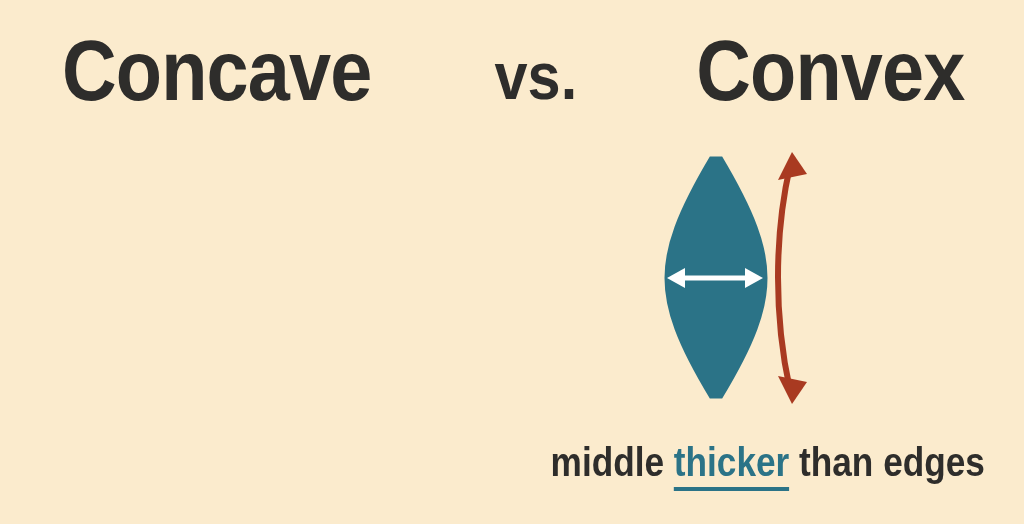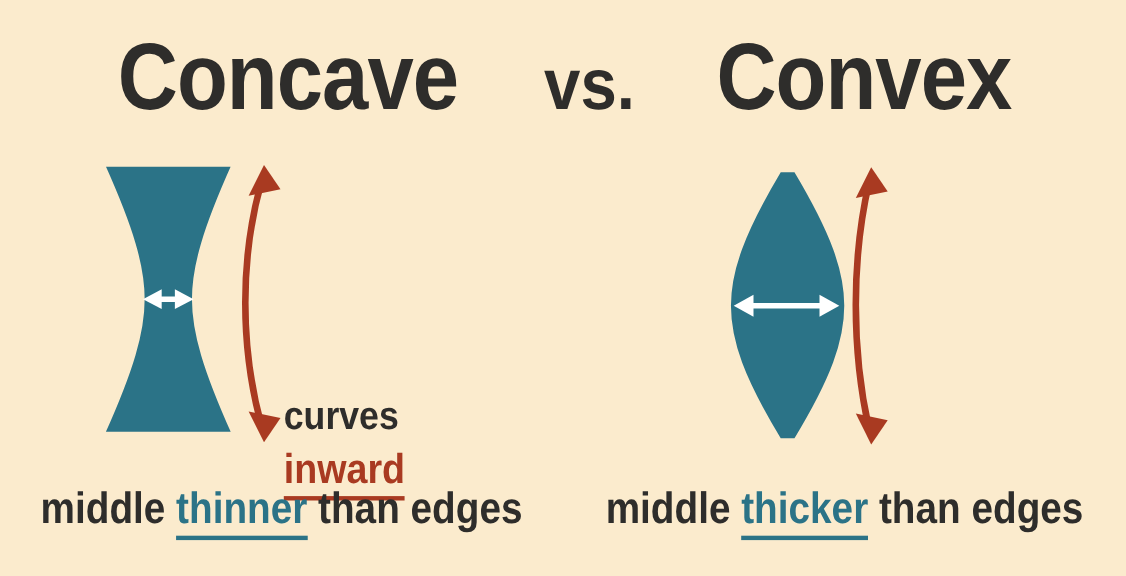--- a/index.html
+++ b/index.html
@@ -21,20 +21,21 @@
   
   .title-row {
     position: absolute;
     left: 0;
     top: 18px;
     width: 1024px;
     height: 104px;
     display: flex;
     align-items: center;
     justify-content: center;
+    gap: 45px;
   }
   .title-word {
     font-family: "Liberation Sans Narrow", "Liberation Sans", sans-serif;
     font-weight: 700;
     font-size: 86px;
     line-height: 1;
     color: #2E2D2B;
     letter-spacing: -1px;
     transform: scaleX(0.88);
     transform-origin: center;
@@ -121,47 +122,20 @@
 <body>
 
 <div id="stage">
 
   <div class="title-row">
     <span class="title-word title-left">Concave</span>
     <span class="title-vs">vs.</span>
     <span class="title-word title-right">Convex</span>
   </div>
 
-  <div class="panel panel-left">
-    <svg class="lens-svg" width="512" height="278" viewBox="0 0 512 278">
-
-      <path d="M 94 12
-               L 212 12
-               C 186 70, 176 104, 176 134
-               C 176 164, 186 198, 212 256
-               L 94 256
-               C 120 198, 130 164, 130 134
-               C 130 104, 120 70, 94 12 Z" fill="#2B7387" stroke="#FBEBCD" stroke-width="3"></path>
-
-      <g>
-        <line x1="139" y1="134" x2="167" y2="134" stroke="#FFFFFF" stroke-width="5" stroke-linecap="butt"></line>
-        <polygon points="130,134 147,125 147,143" fill="#FFFFFF"></polygon>
-        <polygon points="176,134 159,125 159,143" fill="#FFFFFF"></polygon>
-      </g>
-
-      <g>
-        <path d="M 238 26 C 218 96, 218 178, 238 250" fill="none" stroke="#A93A21" stroke-width="6" stroke-linecap="round"></path>
-        <polygon points="240,12 226,40 255,34" fill="#A93A21"></polygon>
-        <polygon points="240,264 226,236 255,242" fill="#A93A21"></polygon>
-      </g>
-    </svg>
-
-    <div class="callout callout-top callout-left-top">curves</div>
-    <div class="callout callout-bottom callout-left-bottom">inward</div>
-  </div>
 
   <div class="panel panel-right">
     <svg class="lens-svg" width="512" height="278" viewBox="0 0 512 278">
 
       <path d="M 197 17
                C 163 74, 151 108, 151 140
                C 151 172, 163 206, 197 262
                L 211 262
                C 245 206, 257 172, 257 140
                C 257 108, 245 74, 211 17 Z" fill="#2B7387" stroke="#FBEBCD" stroke-width="3"></path>
@@ -174,25 +148,20 @@
 
       <g>
         <path d="M 278 28 C 262 98, 262 180, 278 252" fill="none" stroke="#A93A21" stroke-width="6" stroke-linecap="round"></path>
         <polygon points="280,14 266,42 295,36" fill="#A93A21"></polygon>
         <polygon points="280,266 266,238 295,244" fill="#A93A21"></polygon>
       </g>
     </svg>
 
   </div>
 
-  <div class="caption caption-left">
-    <span class="caption-inner">
-      <span>middle </span><span class="emph">thinner</span><span> than edges</span>
-    </span>
-  </div>
 
   <div class="caption caption-right">
     <span class="caption-inner">
       <span>middle </span><span class="emph">thicker</span><span> than edges</span>
     </span>
   </div>
 
 </div>
 
 </body></html>

